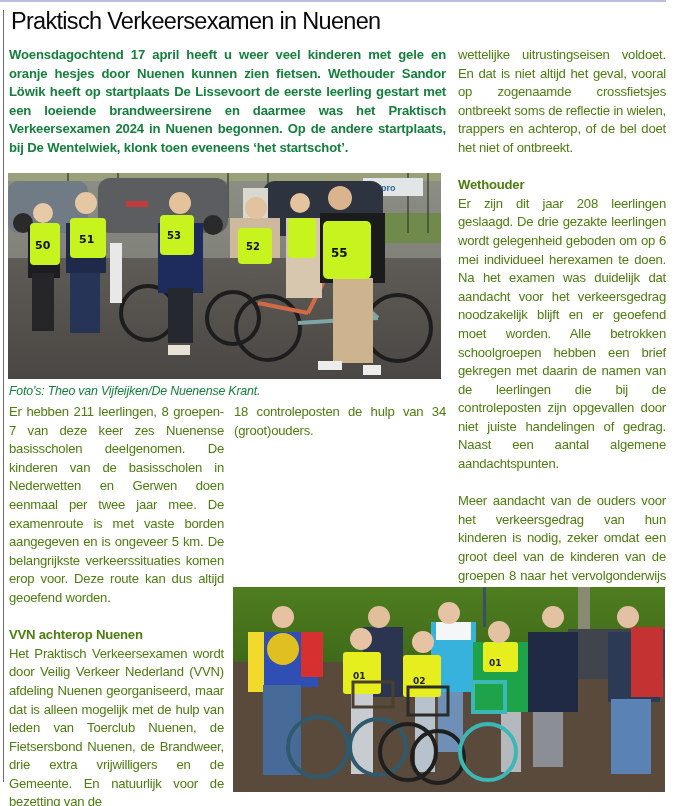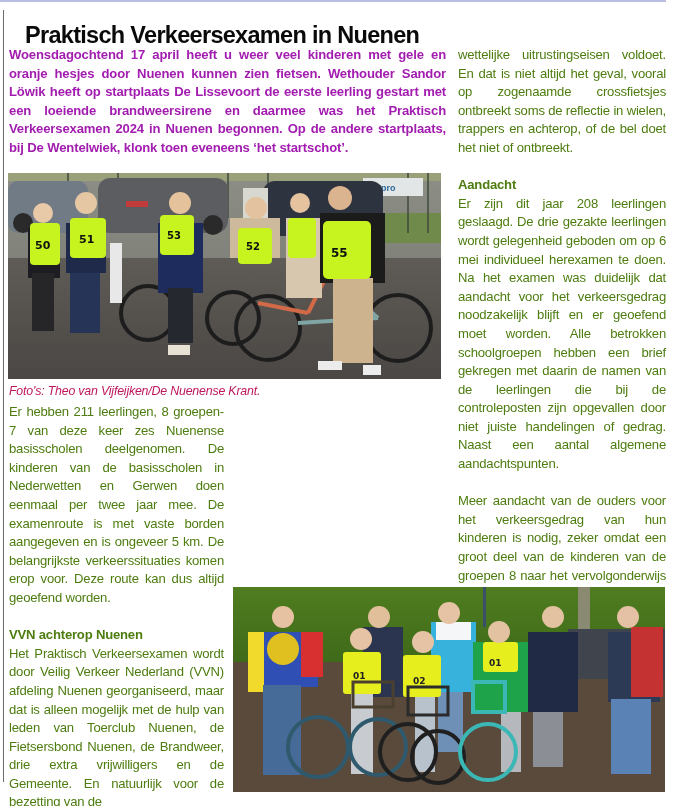--- a/index.html
+++ b/index.html
@@ -3,46 +3,46 @@
 <meta charset="utf-8">
 <style>
   html, body { margin: 0; padding: 0; }
   body {
     width: 681px; height: 806px; background: #ffffff; position: relative; overflow: hidden;
     font-family: "DejaVu Sans", sans-serif; color: #111;
   }
   .top-rule { position: absolute; left: 0; top: 0; width: 666px; height: 2px; background: #b9bde0; }
   .left-rule { position: absolute; left: 3px; top: 10px; width: 1px; height: 772px; background: #6b6b6b; }
   h1 {
-    position: absolute; left: 9px; top: 6px; margin: 16px;
-    font-family: "Liberation Sans", sans-serif; font-weight: bold;
+    position: absolute; left: 9px; top: 6px; margin: 2px;
+    font-family: "Liberation Sans", sans-serif; font-weight: normal;
     font-size: 23.5px; letter-spacing: -0.7px; color: #0a0a0a; white-space: nowrap;
   }
   .lead {
     position: absolute; left: 9px; top: 46px; width: 437px; margin: 0;
     font-family: "Liberation Sans", sans-serif; font-weight: bold;
     font-size: 13.1px; line-height: 18.6px; text-align: justify; text-align-last: left;
-    letter-spacing: -0.15px; color: #a21caf;
+    letter-spacing: -0.15px; color: #15803d;
   }
   .col {
     position: absolute; font-family: Liberation Sans, sans-serif;
     font-size: 13.1px; line-height: 18.6px; text-align: justify; color: #4d7c0f; letter-spacing: -0.2px;
   }
   .col p { margin: 0; }
   .col p.last { text-align-last: left; }
   .col h3 { margin: 0; font-size: 13.1px; line-height: 18.6px; font-weight: bold; }
   .gap { height: 18.6px; }
   .photo {
     position: absolute; overflow: hidden;
   }
   .photo svg { display: block; width: 100%; height: 100%; }
   .caption {
     position: absolute; left: 9px; top: 383px; width: 440px; margin: 0;
     font-family: "Liberation Sans", sans-serif; font-style: italic;
-    font-size: 12.4px; line-height: 16px; color: #be185d; white-space: nowrap; letter-spacing: -0.2px;
+    font-size: 12.4px; line-height: 16px; color: #15803d; white-space: nowrap; letter-spacing: -0.2px;
   }
 </style>
 </head>
 <body>
 
 <div class="top-rule"></div>
 <div class="left-rule"></div>
 
 <h1>Praktisch Verkeersexamen in Nuenen</h1>
 
@@ -149,27 +149,28 @@
 <p class="caption">Foto's: Theo van Vijfeijken/De Nuenense Krant.</p>
 
 <div class="col" style="left:9px; top:403px; width:215px;">
   <p class="last">Er hebben 211 leerlingen, 8 groepen-7 van deze keer zes Nuenense basisscholen deelgenomen. De kinderen van de basisscholen in Nederwetten en Gerwen doen eenmaal per twee jaar mee. De examenroute is met vaste borden aangegeven en is ongeveer 5 km. De belangrijkste verkeerssituaties komen erop voor. Deze route kan dus altijd geoefend worden.</p>
   <div class="gap"></div>
   <h3>VVN achterop Nuenen</h3>
   <p>Het Praktisch Verkeersexamen wordt door Veilig Verkeer Nederland (VVN) afdeling Nuenen georganiseerd, maar dat is alleen mogelijk met de hulp van leden van Toerclub Nuenen, de Fietsersbond Nuenen, de Brandweer, drie extra vrijwilligers en de Gemeente. En natuurlijk voor de bezetting van de</p>
 </div>
 
 <div class="col" style="left:234px; top:403px; width:212px;">
+  <p class="last">18 controleposten de hulp van 34 (groot)ouders.</p>
   <div class="gap"></div>
 </div>
 
 <div class="col" style="left:458px; top:46px; width:208px;">
   <p class="last">wettelijke uitrustingseisen voldoet. En dat is niet altijd het geval, vooral op zogenaamde crossfietsjes ontbreekt soms de reflectie in wielen, trappers en achterop, of de bel doet het niet of ontbreekt.</p>
   <div class="gap"></div>
-  <h3>Aandacht</h3>
+  <h3>Wethouder</h3>
   <p class="last">Er zijn dit jaar 208 leerlingen geslaagd. De drie gezakte leerlingen wordt gelegenheid geboden om op 6 mei individueel herexamen te doen. Na het examen was duidelijk dat aandacht voor het verkeersgedrag noodzakelijk blijft en er geoefend moet worden. Alle betrokken schoolgroepen hebben een brief gekregen met daarin de namen van de leerlingen die bij de controleposten zijn opgevallen door niet juiste handelingen of gedrag. Naast een aantal algemene aandachtspunten.</p>
   <div class="gap"></div>
   <p class="last">Meer aandacht van de ouders voor het verkeersgedrag van hun kinderen is nodig, zeker omdat een groot deel van de kinderen van de groepen 8 naar het vervolgonderwijs zal gaan in Eindhoven, Geldrop/Mierlo of Helmond.</p>
 </div>
 
 <div class="photo" style="left:233px; top:587px; width:432px; height:205px;">
   <svg viewBox="0 0 432 205" preserveAspectRatio="none">
     <defs>
       <linearGradient id="green2" x1="0" y1="0" x2="0" y2="1">
         <stop offset="0" stop-color="#4f7d1f"></stop>

